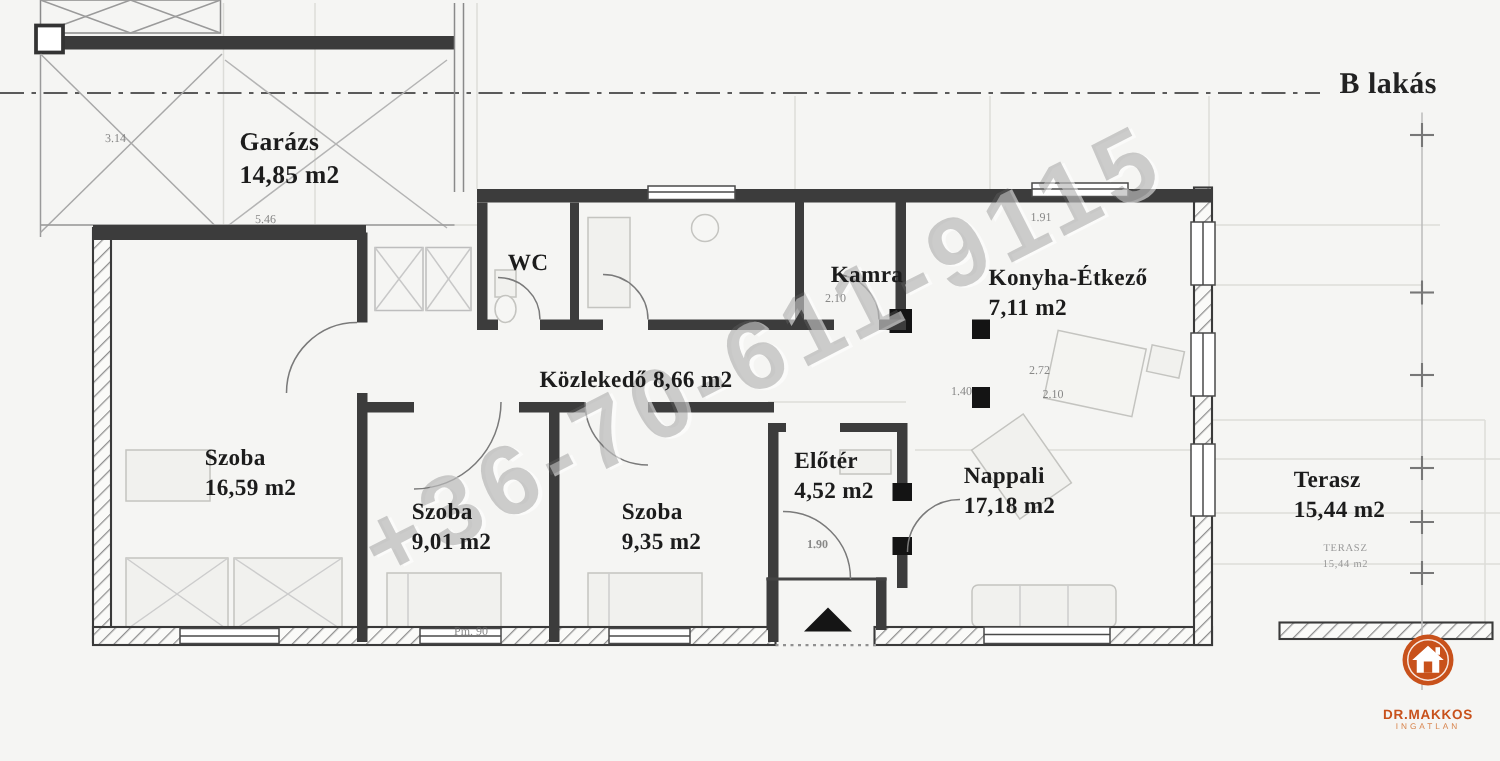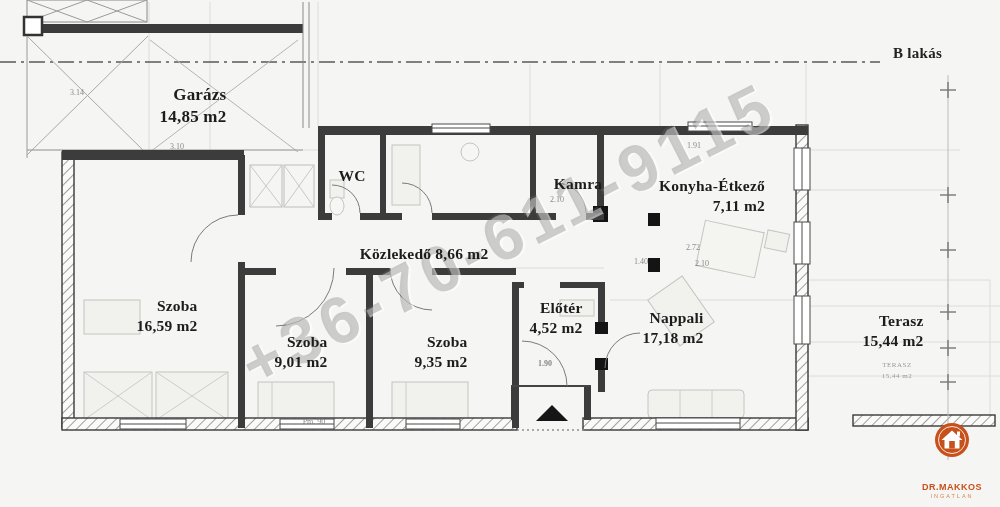--- a/index.html
+++ b/index.html
@@ -7,29 +7,29 @@
     width:1000px;height:507px;
     background:#f5f5f3;
     font-family:"Liberation Serif", serif;
     position:relative;overflow:hidden;
     --accent:#c8511b;
   }
   #stage{position:absolute;inset:0;width:1000px;height:507px;}
   #plan-svg{position:absolute;left:0;top:0;}
   .room-label{
     position:absolute;transform:translate(-50%,-50%);
-    text-align:right;font-weight:bold;color:#1c1c1c;
+    text-align:left;font-weight:bold;color:#1c1c1c;
     font-size:15.5px;line-height:1.3;white-space:nowrap;
     letter-spacing:.2px;
   }
   .room-label .area{display:block;}
   .room-label.lg{font-size:17px;}
   .plan-title{
     position:absolute;left:893px;top:45px;
-    font-weight:bold;font-size:15px;color:#222;letter-spacing:.3px;
+    font-weight:bold;font-size:20px;color:#222;letter-spacing:.3px;
   }
   .watermark{
     position:absolute;left:128px;top:196px;width:760px;
     transform:rotate(-27deg);transform-origin:50% 50%;
     font-family:"Liberation Sans",sans-serif;
     font-weight:bold;font-size:66px;letter-spacing:6px;white-space:nowrap;
     color:rgba(105,105,105,0.32);
     text-shadow:2px 2px 0 rgba(255,255,255,0.55);
     pointer-events:none;text-align:center;
   }
@@ -39,21 +39,21 @@
   }
   .tnote{
     position:absolute;left:897px;top:360px;transform:translateX(-50%);
     text-align:center;font-size:7px;color:#9a9a9a;line-height:1.5;
     letter-spacing:.5px;
   }
   .logo{
     position:absolute;left:914px;top:420px;width:76px;text-align:center;
     font-family:"Liberation Sans",sans-serif;
   }
-  .logo-brand{font-weight:bold;font-size:9px;color:var(--accent);letter-spacing:.5px;margin-top:18px;}
+  .logo-brand{font-weight:bold;font-size:9px;color:var(--accent);letter-spacing:.5px;margin-top:6px;}
   .logo-sub{font-size:5.5px;color:#d8854e;letter-spacing:2px;margin-top:1px;}
 </style>
 </head>
 <body style="--accent: #c8511b;">
 
 <div id="stage">
 
   <svg id="plan-svg" width="1000" height="507" viewBox="0 0 1000 507">
     <defs>
       <pattern id="hatch" patternUnits="userSpaceOnUse" width="7" height="7" patternTransform="rotate(45)">
@@ -290,21 +290,21 @@
     <span class="area">15,44 m2</span>
   </div>
 
   <div class="tnote">
     <div>TERASZ</div>
     <div>15,44 m2</div>
   </div>
 
   <div id="dims">
       <span class="dim" style="left: 77px; top: 92px; text-align: right;">3.14</span>
-      <span class="dim" style="left: 177px; top: 146px;">3.10</span>
+      <span class="dim" style="left: 177px; top: 146px;">5.46</span>
       <span class="dim" style="left: 557px; top: 199px;">2.10</span>
       <span class="dim" style="left: 694px; top: 145px;">1.91</span>
       <span class="dim" style="left: 641px; top: 261px;">1.40</span>
       <span class="dim" style="left: 693px; top: 247px;">2.72</span>
       <span class="dim" style="left: 702px; top: 263px;">2.10</span>
       <span class="dim" style="left: 545px; top: 363px; font-weight: bold;">1.90</span>
       <span class="dim" style="left: 314px; top: 421px;">Pm. 90</span>
     </div>
 
   <div class="logo">

